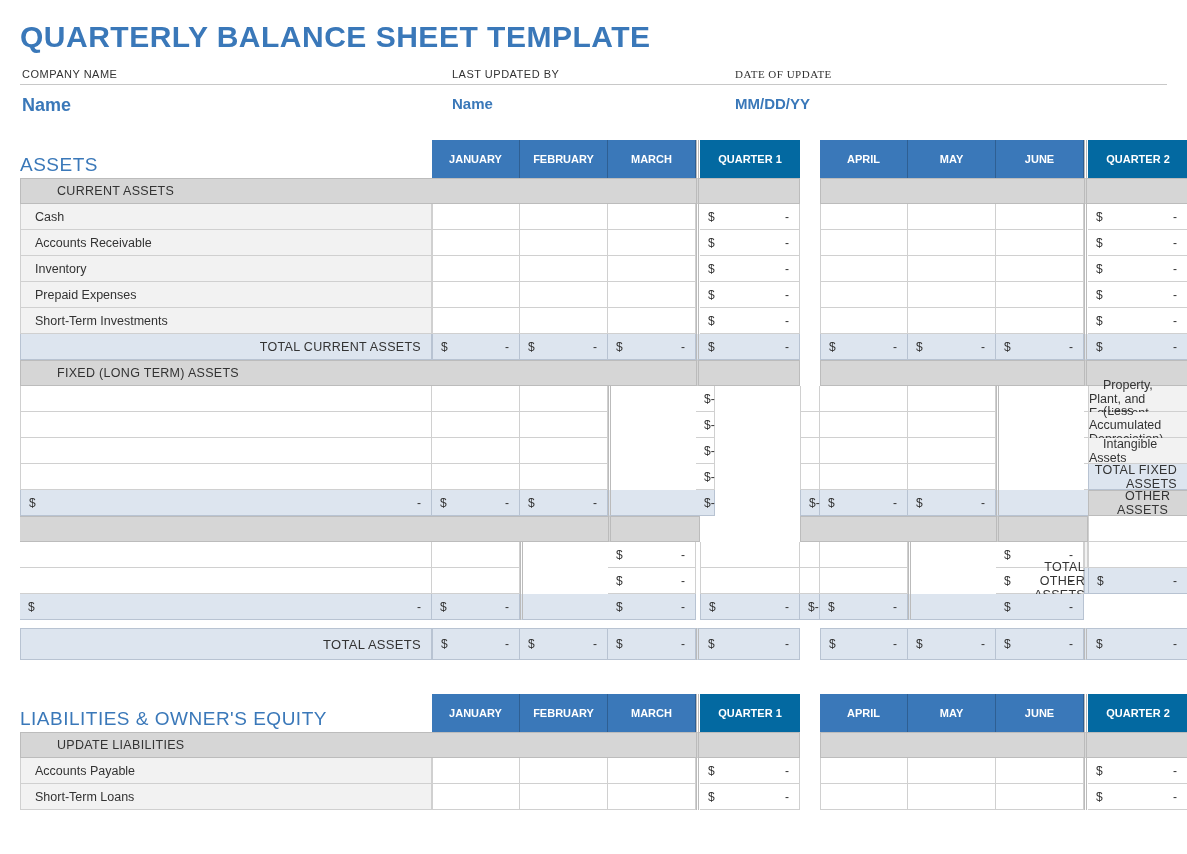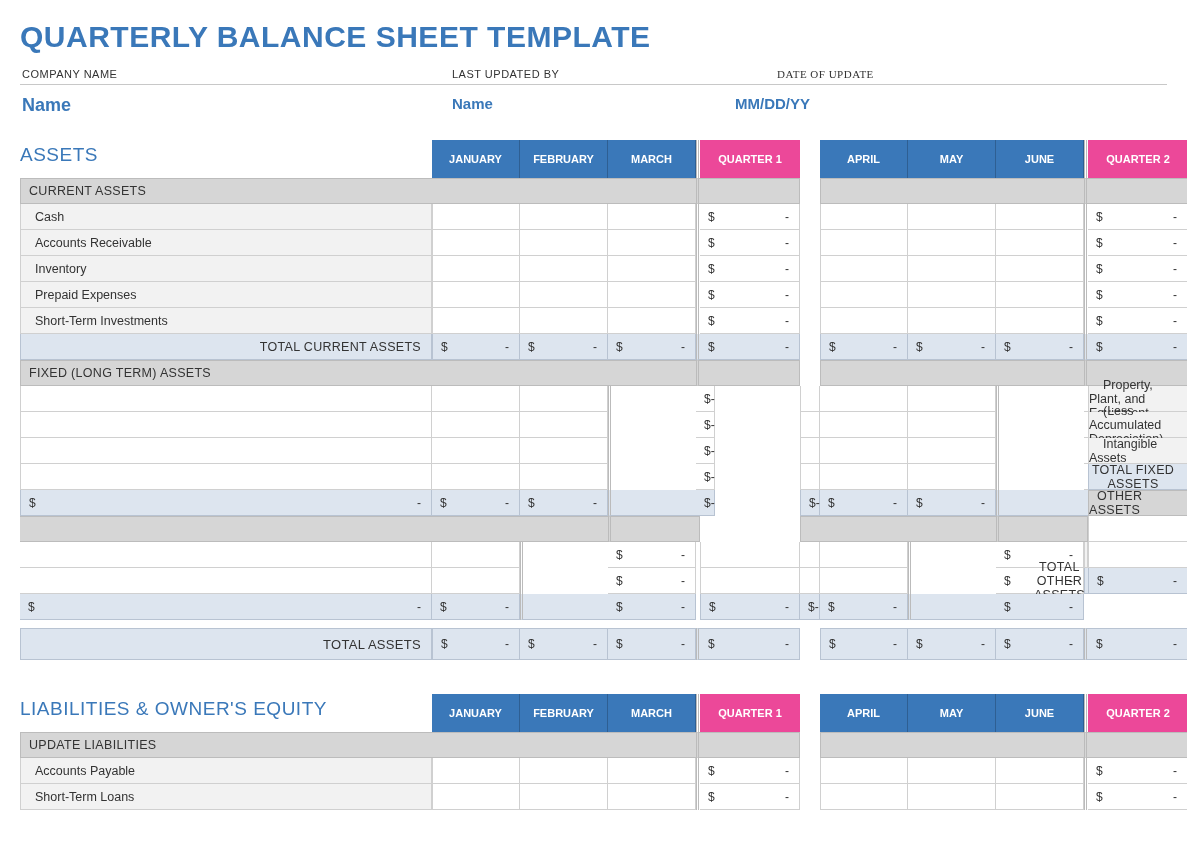--- a/index.html
+++ b/index.html
@@ -15,52 +15,52 @@
   .title {
     color: #3a78b9;
     font-size: 30px;
     font-weight: 600;
     letter-spacing: 0.5px;
     margin: 2px 0 14px 0;
   }
   .meta-row { display: flex; }
   .meta-labels { font-size: 11px; letter-spacing: 0.5px; padding-bottom: 4px; border-bottom: 1px solid #c8c8c8; }
   .meta-labels .c0 { width: 432px; padding-left: 2px; }
-  .meta-labels .c1 { width: 325px; }
+  .meta-labels .c1 { width: 283px; }
   .meta-labels .c2 { width: 300px; font-family: Liberation Serif, serif; }
   .meta-values { font-size: 15px; font-weight: 700; color: #3a78b9; padding: 10px 0 24px 0; }
   .meta-values .c0 { width: 432px; padding-left: 2px; font-size: 18px; }
   .meta-values .c1 { width: 283px; }
   .meta-values .c2 { width: 300px; }
 
   .grid { display: grid; grid-template-columns: 412px 88px 88px 88px 4px 100px 20px 88px 88px 88px 4px 100px; }
   .grid > div { display: flex; align-items: center; height: 26px; }
 
-  .section-title { color: #3a78b9; font-size: 19px; font-weight: 400; letter-spacing: 0.5px; padding-bottom: 12px; height: 38px !important; align-items: flex-end !important; }
+  .section-title { color: #3a78b9; font-size: 19px; font-weight: 400; letter-spacing: 0.5px; padding-bottom: 2px; height: 38px !important; align-items: flex-end !important; }
   .hdr-month { background: #3a78b9; color: #fff; font-size: 11px; font-weight: 700; justify-content: center; border-right: 1px solid #2e5f93; height: 38px !important; }
-  .hdr-qtr { background: #ec4899; color: #fff; font-size: 11px; font-weight: 700; justify-content: center; height: 38px !important; }
+  .hdr-qtr { background: #0369a1; color: #fff; font-size: 11px; font-weight: 700; justify-content: center; height: 38px !important; }
   .hdr-sep { border-left: 3px double #bbb; height: 38px !important; }
   .hdr-gap { height: 38px !important; }
 
-  .subhdr { background: #d6d6d6; border: 1px solid #bcbcbc; border-right: none; font-size: 12.5px; letter-spacing: 0.3px; text-indent: 8px; }
+  .subhdr { background: #d6d6d6; border: 1px solid #bcbcbc; border-right: none; font-size: 12.5px; letter-spacing: 0.3px; text-indent: 8px; padding-left: 28px; }
   .subhdr-fill { background: #d6d6d6; border-top: 1px solid #bcbcbc; border-bottom: 1px solid #bcbcbc; }
   .subhdr-fill.endcap { border-right: 1px solid #bcbcbc; }
   .sep-g { border-left: 3px double #bbb; background: #d6d6d6; border-top: 1px solid #bcbcbc; border-bottom: 1px solid #bcbcbc; }
   .gap-g {}
 
   .lbl { background: #f2f2f2; border: 1px solid #d0d0d0; border-top: none; text-indent: 14px; font-size: 12.5px; }
   .cell { background: #fff; border-right: 1px solid #d0d0d0; border-bottom: 1px solid #d0d0d0; }
   .qcell { background: #fff; border-right: 1px solid #d0d0d0; border-bottom: 1px solid #d0d0d0; justify-content: space-between; padding: 0 10px 0 8px; font-size: 12px; color: #333; }
   .qcell::before { content: "$"; }
   .qcell::after { content: "-"; }
   .sep-w { border-left: 3px double #bbb; }
   .gap-w {}
   .cell.first { border-left: 1px solid #d0d0d0; }
 
-  .tlabel { background: #dde5ef; border: 1px solid #b8c3d2; border-top: none; font-size: 12.5px; letter-spacing: 0.3px; text-align: center; justify-content: flex-end; padding-right: 10px; }
+  .tlabel { background: #dde5ef; border: 1px solid #b8c3d2; border-top: none; font-size: 12.5px; letter-spacing: 0.3px; text-align: right; justify-content: flex-end; padding-right: 10px; }
   .tcell { background: #dde5ef; border-right: 1px solid #b8c3d2; border-bottom: 1px solid #b8c3d2; justify-content: space-between; padding: 0 10px 0 8px; font-size: 12px; }
   .tcell::before { content: "$"; }
   .tcell::after { content: "-"; }
   .tcell.first { border-left: 1px solid #b8c3d2; }
   .sep-t { border-left: 3px double #bbb; background: #dde5ef; border-bottom: 1px solid #b8c3d2; }
 
   .spacer > div { height: 8px !important; }
 
   .grand .tlabel { border-top: 1px solid #b8c3d2; height: 32px; font-size: 13px; }
   .grand .tcell { border-top: 1px solid #b8c3d2; height: 32px; }

